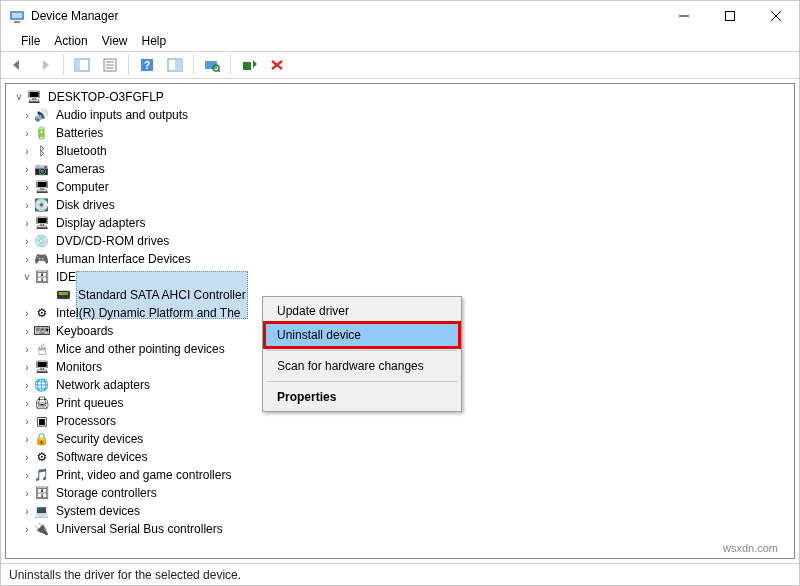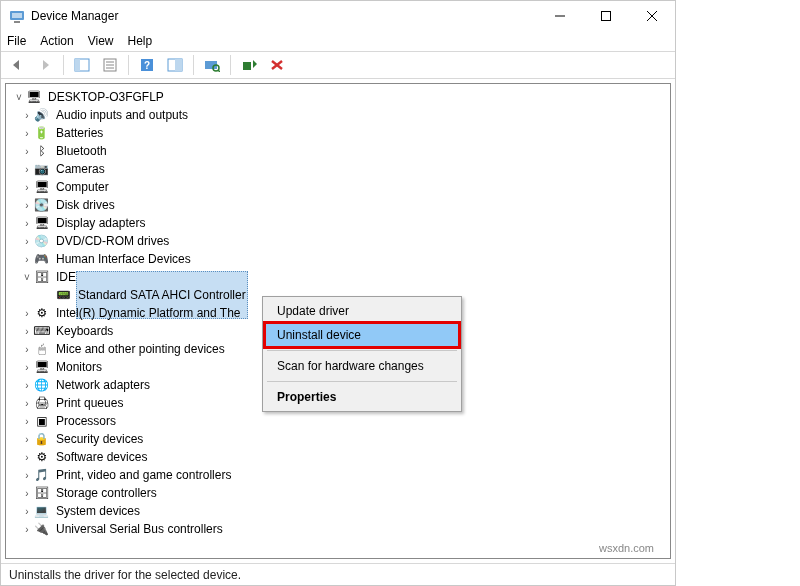--- a/index.html
+++ b/index.html
@@ -1,23 +1,23 @@
 <!DOCTYPE html>
 <html><head>
 <meta charset="utf-8">
 <style>
   * { box-sizing: border-box; font-family: "Segoe UI", Tahoma, sans-serif; }
   body { margin: 0; background: #fff; font-size: 12px; color: #000; width: 800px; height: 586px; overflow: hidden; position: relative; }
-  .window { width: 676px; height: 586px; border: 1px solid #c8c8c8; display: flex; flex-direction: column; background:#fff;}
+  .window { width: 800px; height: 586px; border: 1px solid #c8c8c8; display: flex; flex-direction: column; background:#fff;}
   .titlebar { height: 30px; display: flex; align-items: center; padding: 0 0 0 8px; }
   .titlebar .app-icon { width:16px; height:16px; margin-right:6px; display:inline-block; }
   .titlebar .title { flex: 0 0 auto; font-size: 12px; }
   .titlebar .spacer { flex: 1; }
   .win-btn { width: 46px; height: 30px; display:flex; align-items:center; justify-content:center; font-size:11px; }
-  .menubar { height: 20px; display:flex; align-items:center; padding: 0 6px; gap: 14px; font-size:12px; }
+  .menubar { height: 20px; display:flex; align-items:center; padding: 0 20px; gap: 14px; font-size:12px; }
   .menubar span { cursor: default; }
   .toolbar { height: 28px; border-top:1px solid #d8d8d8; border-bottom:1px solid #d8d8d8; display:flex; align-items:center; padding:0 4px; gap:4px; background:#fff;}
   .tbtn { width:24px; height:22px; display:flex; align-items:center; justify-content:center; }
   .tsep { width:1px; height:20px; background:#d8d8d8; margin:0 2px;}
   .content { flex:1; border:1px solid #888; margin:4px; overflow:auto; background:#fff; position:relative;}
   .tree { padding: 4px 4px 4px 6px; user-select:none;}
   .row { display:flex; align-items:center; height:18px; white-space:nowrap;}
   .twisty { width:14px; text-align:center; color:#555; font-size:10px; display:inline-block;}
   .indent1 { padding-left: 8px; }
   .indent2 { padding-left: 30px; }

